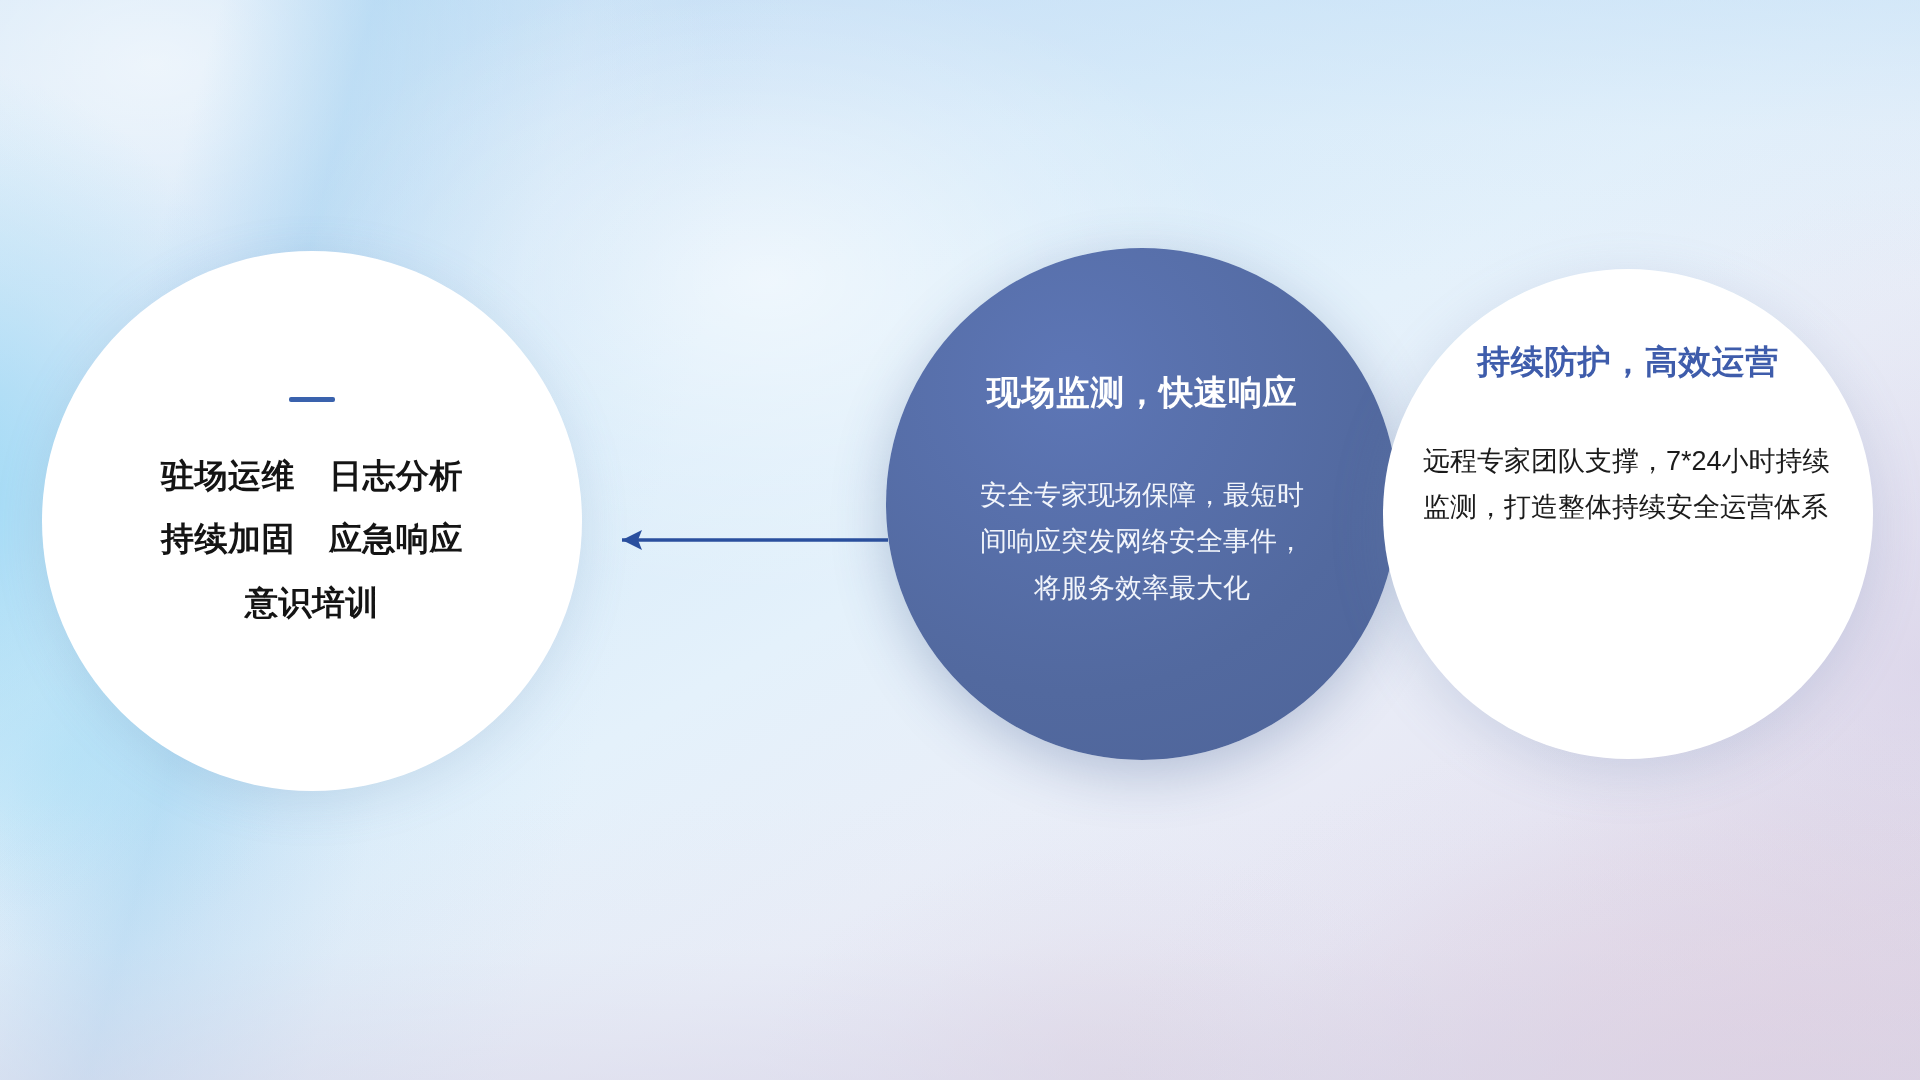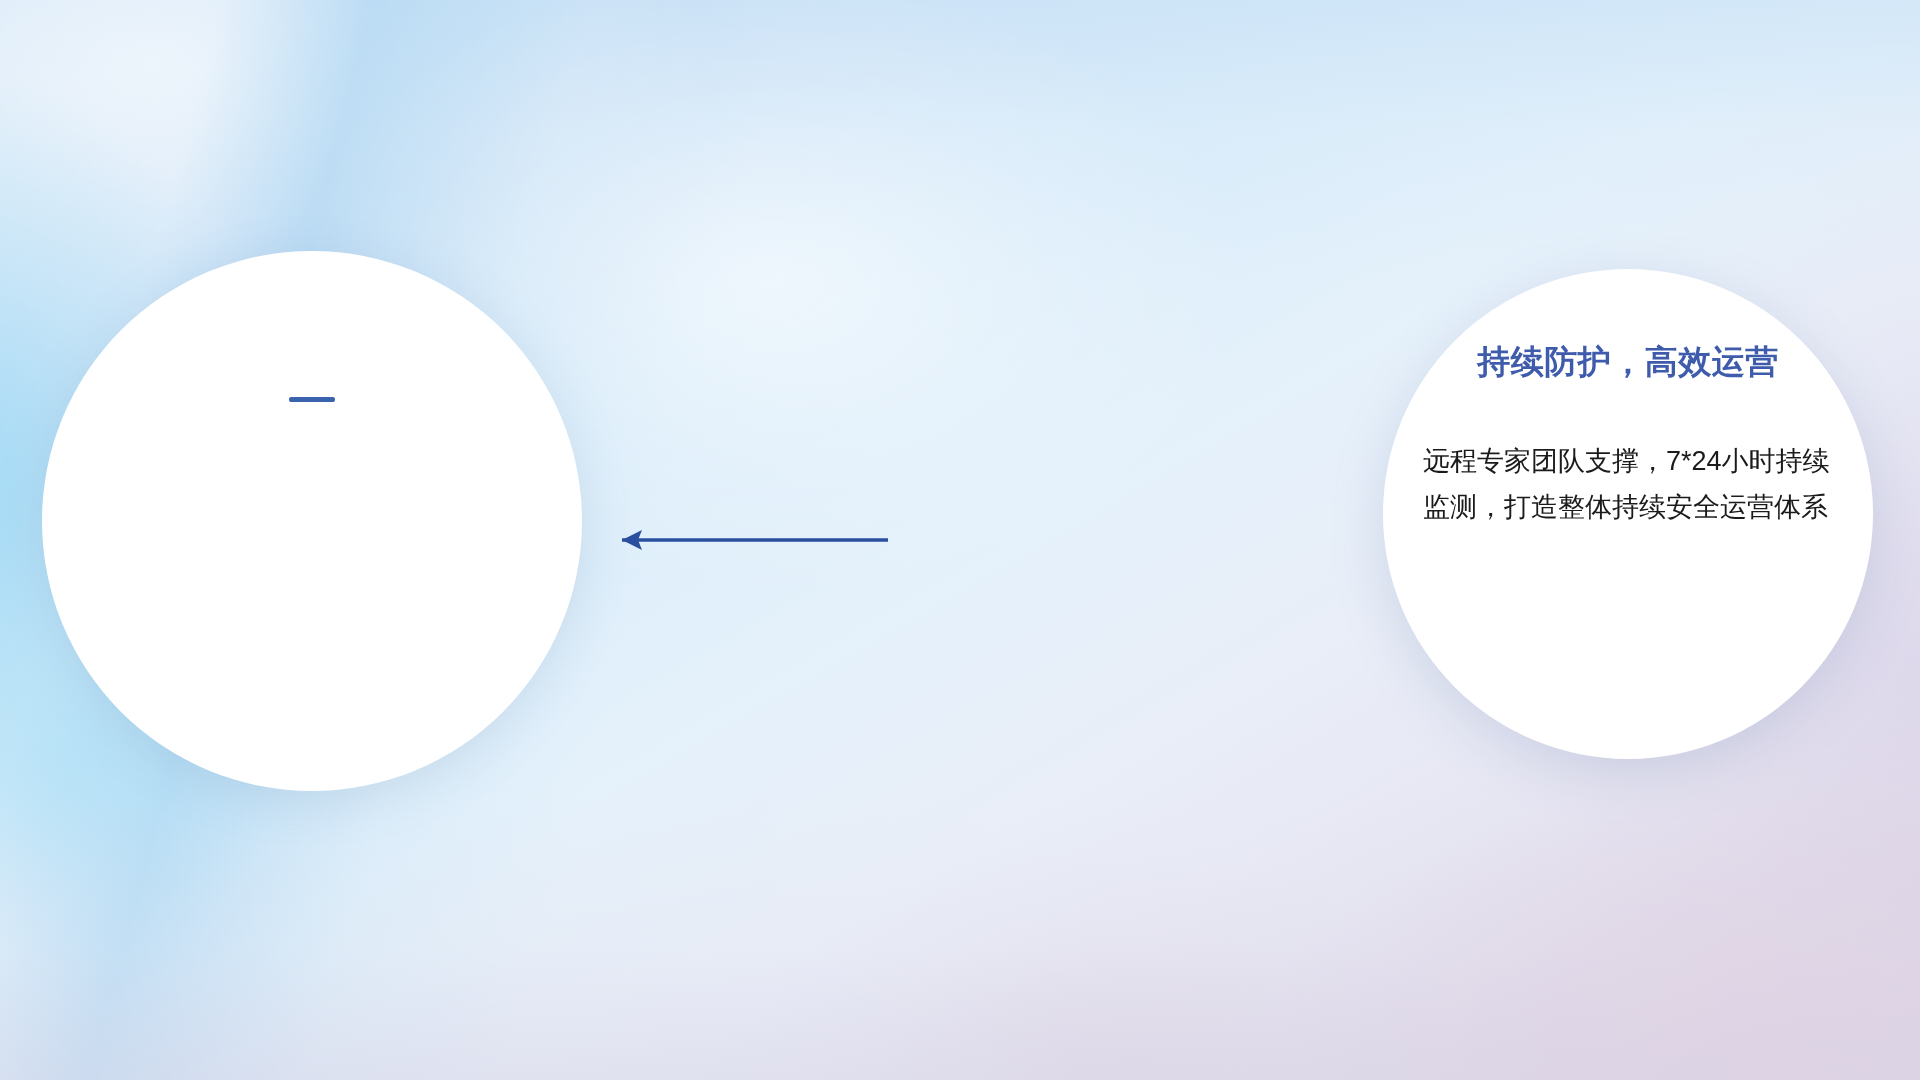--- a/index.html
+++ b/index.html
@@ -176,26 +176,35 @@
   <div class="bg-layer bg-cyan-left"></div>
   <div class="bg-layer bg-cyan-left2"></div>
   <div class="bg-layer bg-white-mid"></div>
   <div class="bg-layer bg-lav-r"></div>
   <div class="bg-layer bg-pink-br2"></div>
   <div class="bg-layer bg-pink-br"></div>
   <div class="bg-layer bg-bottom-soft"></div>
 
   <div class="circle" id="circle-services">
     <div class="divider"></div>
+    <div class="svc-list">
+      <div class="svc-row"><span>驻场运维</span><span class="gap"></span><span>日志分析</span></div>
+      <div class="svc-row"><span>持续加固</span><span class="gap"></span><span>应急响应</span></div>
+      <div class="svc-row"><span>意识培训</span></div>
+    </div>
   </div>
 
   <svg id="flow-arrow" viewBox="0 0 290 40">
     <line x1="288" y1="20" x2="22" y2="20" stroke="#2a4f9e" stroke-width="3.4"></line>
     <path d="M22 20 L42 10 L38 20 L42 30 Z" fill="#2a4f9e"></path>
   </svg>
 
+  <div class="circle" id="circle-onsite">
+    <div class="c-title">现场监测，快速响应</div>
+    <div class="c-body">安全专家现场保障，最短时间响应突发网络安全事件，将服务效率最大化</div>
+  </div>
 
   <div class="circle" id="circle-continuous">
     <div class="c-title">持续防护，高效运营</div>
     <div class="c-body">远程专家团队支撑，7*24小时持续监测，打造整体持续安全运营体系</div>
   </div>
 
 </div>
 
 </body></html>

